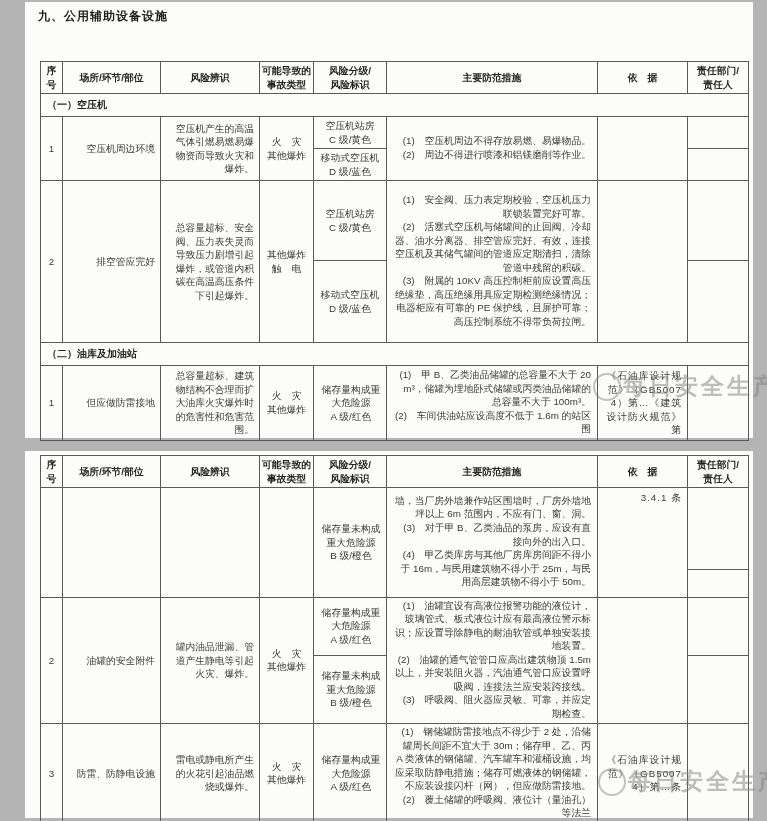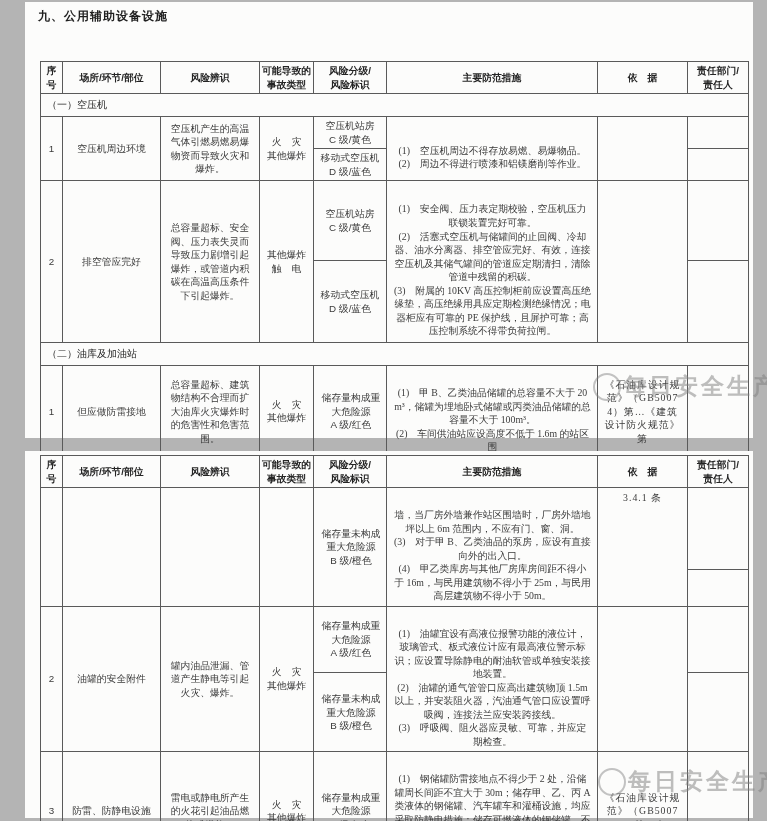--- a/index.html
+++ b/index.html
@@ -9,23 +9,23 @@
   .page1{top:2px;height:436px;}
   .page2{top:451px;height:367px;}
   .doc-title{margin:6px 0 0 13px;font-size:12px;font-weight:bold;color:#1f1f1f;letter-spacing:1px;font-family:Liberation Mono, monospace;}
   table.risk{border-collapse:collapse;table-layout:fixed;margin-left:15px;width:708px;}
   .t1{margin-top:36px;}
   .t2{margin-top:4px;}
   td,th{border:1px solid #5a5a5a;font-size:9.8px;line-height:1.38;padding:2px 5px;
         vertical-align:middle;white-space:pre-line;word-break:break-all;overflow:hidden;}
   th{font-weight:bold;text-align:center;color:#242424;padding:1px 2px;}
   td.c{text-align:center;}
-  td.l{text-align:center;font-family:Liberation Serif, serif;}
-  td.section{font-weight:normal;color:#242424;padding-left:6px;font-size:10px;}
-  td.meas{padding:20px 6px 3px 7px;}
+  td.l{text-align:right;}
+  td.section{font-weight:bold;color:#242424;padding-left:6px;font-size:10px;}
+  td.meas{padding:1px 6px 3px 7px;}
   td.basis{padding:3px 5px;letter-spacing:1px;}
   td.vtop{vertical-align:top;}
   td.gl{text-align:center;padding-left:7px;}
   td.duty-split{padding:0;vertical-align:top;}
   td.duty-split .half-top{border-bottom:1px solid #5a5a5a;}
   
   .wm{position:absolute;display:flex;align-items:center;pointer-events:none;
       color:rgba(125,125,125,0.5);font-size:23px;font-weight:bold;letter-spacing:3px;white-space:nowrap;}
   .wm .wm-circle{display:inline-block;width:24px;height:24px;border:2px solid rgba(125,125,125,0.45);
       border-radius:50%;margin-right:2px;flex:none;}

